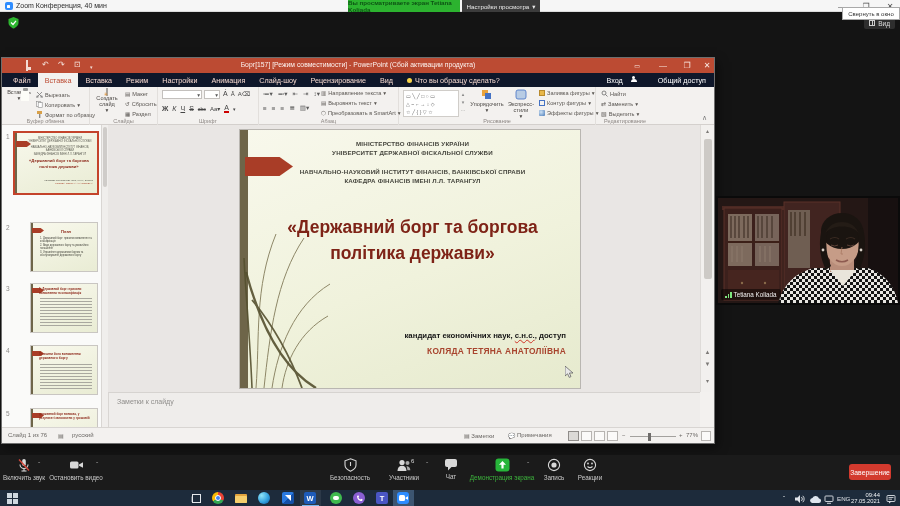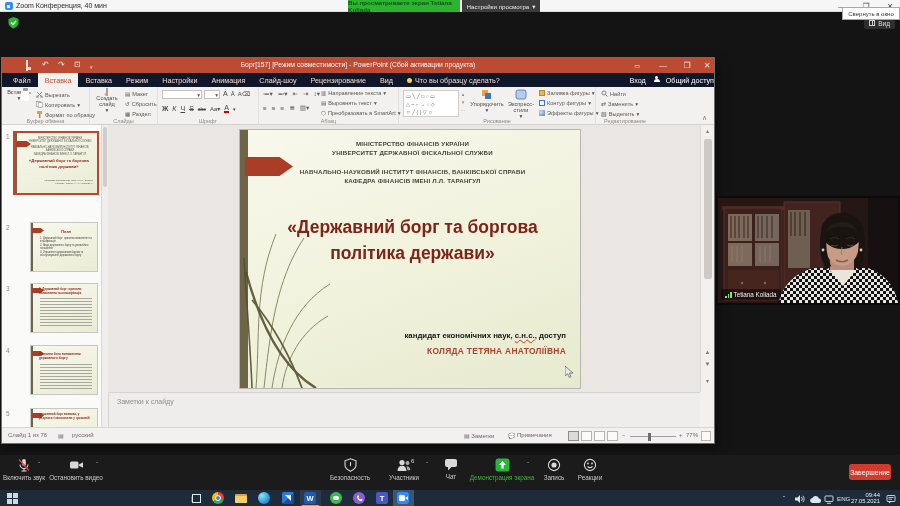--- a/index.html
+++ b/index.html
@@ -26,21 +26,21 @@
   #ppt-titlebar{position:absolute;left:0;top:0;width:100%;height:15px;background:#bc4b33;color:#fff}
   #ppt-titlebar .title{position:absolute;left:0;right:0;top:3px;text-align:center;font-size:6.8px;color:#fdf3f0}
   .qat{position:absolute;top:2px;color:#f3dcd4;font-size:8px;line-height:10px}
   .floppy{width:7px;height:7px;border:1px solid #f3dcd4;position:relative}
   .floppy:after{content:"";position:absolute;left:1px;bottom:0;width:3px;height:3px;background:#f3dcd4}
   .pptctrl{position:absolute;top:0;width:20px;height:15px;display:flex;align-items:center;justify-content:center;color:#fbeae4;font-size:8px}
   #ppt-menubar{position:absolute;left:0;top:15px;width:100%;height:14px;background:#0f172a;display:flex;align-items:stretch;padding-left:4px;font-size:7.2px;color:#f6d9cf}
   .tab{display:flex;align-items:center;padding:0 7px}
   .tab.active{background:#f3f1ef;color:#bc4b33}
   .bulb{width:5px;height:5px;border-radius:50%;background:#f7d44a;margin-right:3px}
-  #menu-right{margin-left:auto;display:flex;align-items:center;gap:8px;padding-right:0;color:#fff}
+  #menu-right{margin-left:auto;display:flex;align-items:center;gap:8px;padding-right:8px;color:#fff}
   .person-ico{width:6px;height:6px;position:relative}
   .person-ico:before{content:"";position:absolute;left:1.5px;top:0;width:3px;height:3px;border-radius:50%;background:#fff}
   .person-ico:after{content:"";position:absolute;left:0;top:3.2px;width:6px;height:3px;border-radius:3px 3px 0 0;background:#fff}
 
   
   #ribbon{position:absolute;left:0;top:29px;width:100%;height:38px;background:#f3f1ef;border-bottom:1px solid #d4d0cd}
   .grp{position:absolute;top:0;height:38px;border-right:1px solid #e2dfdc}
   .grp-label{position:absolute;left:0;right:0;bottom:1px;text-align:center;font-size:5.5px;color:#8d8784}
   .bigbtn{position:absolute;top:2px;width:30px;text-align:center;font-size:5.6px;color:#4c4946;line-height:6px}
   .rrow{position:absolute;font-size:5.6px;color:#5a5652;display:flex;align-items:center;gap:2px;white-space:nowrap}
@@ -173,21 +173,21 @@
       <span class="tab">Анимация</span>
       <span class="tab">Слайд-шоу</span>
       <span class="tab">Рецензирование</span>
       <span class="tab">Вид</span>
       <span class="tab">
           <span class="bulb"></span>
           <span>Что вы образцу сделать?</span>
         </span>
       <span id="menu-right">
         <span>Вход</span>
-        <span style="display:flex;align-items:flex-start;gap:6px">
+        <span style="display:flex;align-items:flex-start;gap:21px">
             <span class="person-ico"></span>
             <span>Общий доступ</span>
           </span>
       </span>
     </div>
 
     <div id="ribbon">
 
       <div class="grp" style="left:0;width:88px">
         <div class="bigbtn" style="left:2px">

